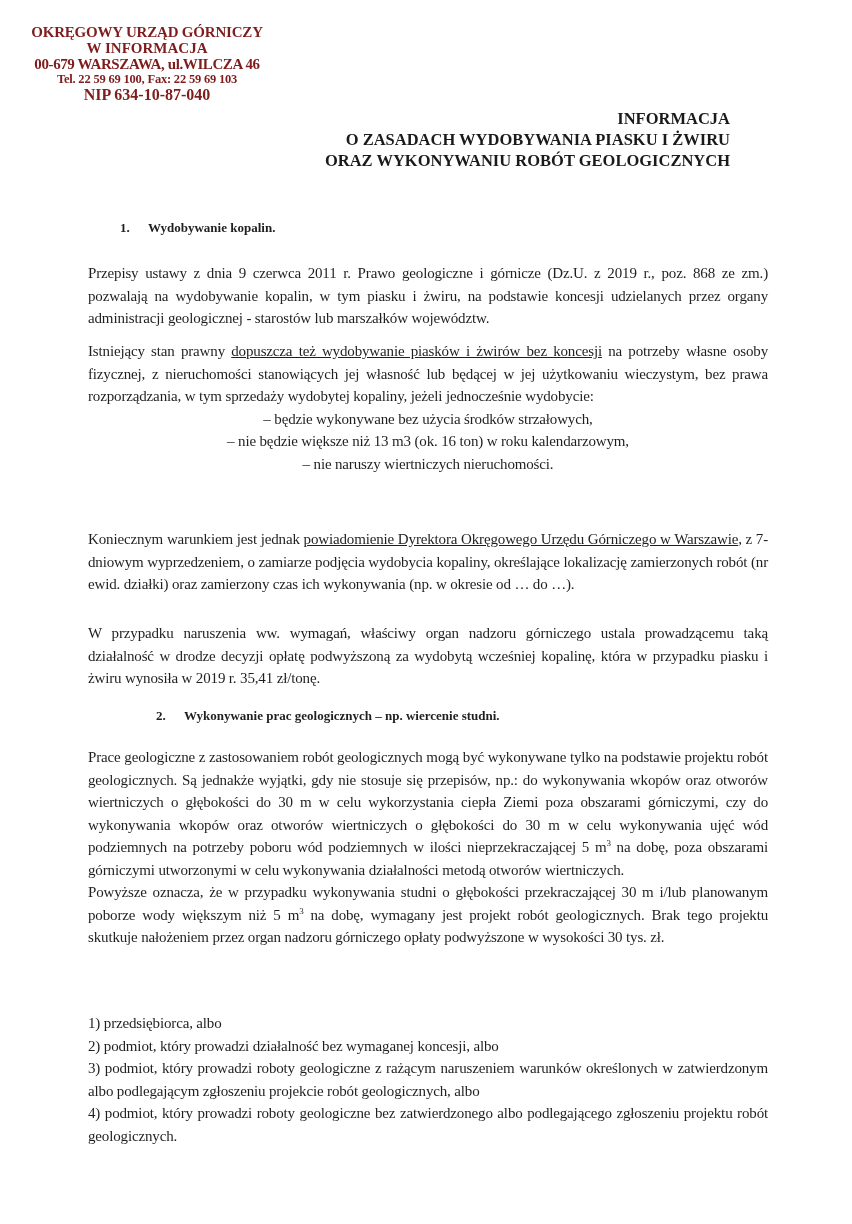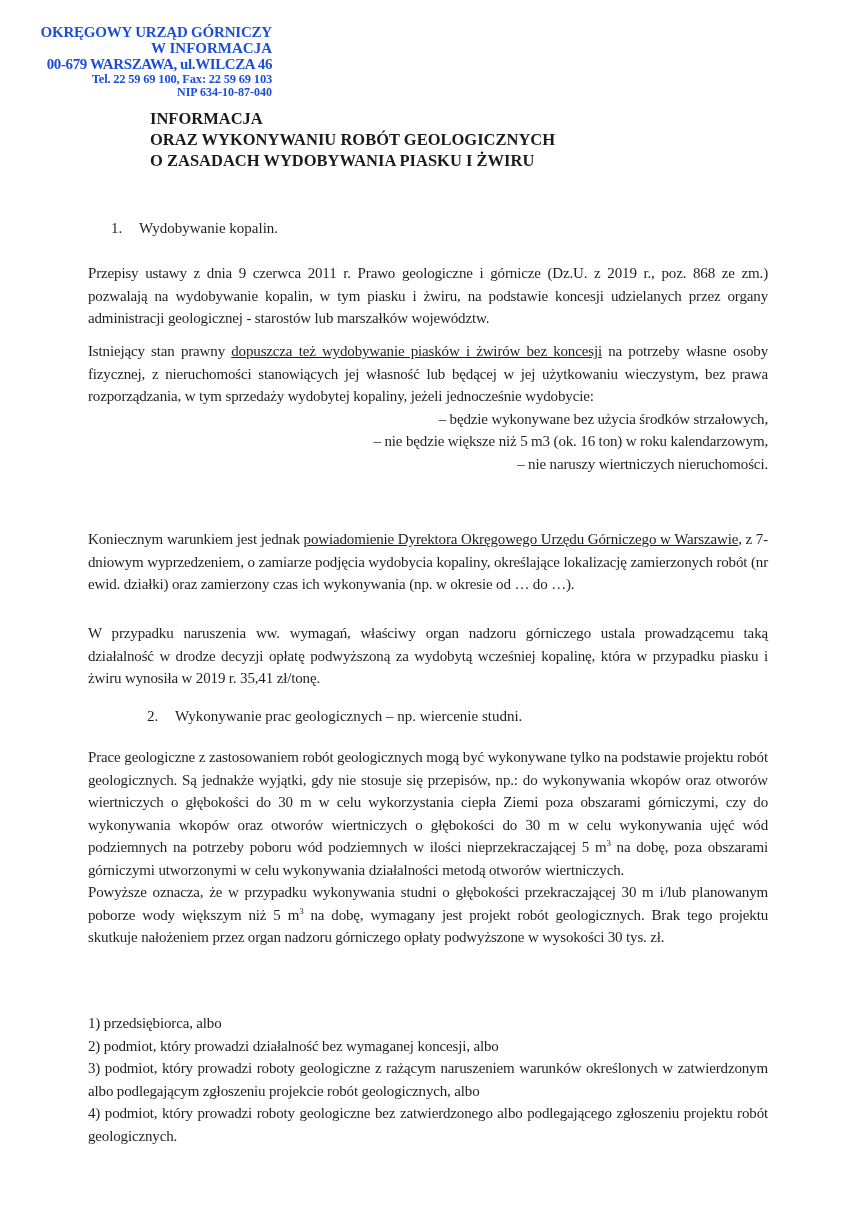--- a/index.html
+++ b/index.html
@@ -1,64 +1,64 @@
 <!DOCTYPE html>
 <html><head>
 <meta charset="utf-8">
 <style>
   html, body { margin:0; padding:0; background:#ffffff; }
   body { width:852px; height:1224px; position:relative; overflow:hidden;
          font-family:"Liberation Serif", serif; color:#1f1f1f; }
-  .stamp { position:absolute; left:22px; top:24px; width:250px; text-align:right;
-           color:#1d4ed8; font-family:"Liberation Serif", serif; font-weight:bold; line-height:1.08; }
+  .stamp { position:absolute; left:22px; top:24px; width:250px; text-align:center;
+           color:#7f1d1d; font-family:"Liberation Serif", serif; font-weight:bold; line-height:1.08; }
   .stamp .l1 { font-size:15px; letter-spacing:-0.2px; }
   .stamp .l2 { font-size:15px; }
   .stamp .l3 { font-size:15px; letter-spacing:-0.4px; }
   .stamp .l4 { font-size:12.5px; letter-spacing:-0.2px; }
-  .stamp .l5 { font-size:12px; }
-  .title { position:absolute; left:150px; top:108px; width:580px; text-align:left;
+  .stamp .l5 { font-size:16px; }
+  .title { position:absolute; left:150px; top:108px; width:580px; text-align:right;
            font-weight:bold; font-size:16.5px; line-height:21px; color:#1a1a1a; }
-  .heading { position:absolute; left:111px; font-weight:normal; font-size:15px; }
+  .heading { position:absolute; left:120px; font-weight:bold; font-size:13px; }
   .heading .num { display:inline-block; width:28px; }
   .para { position:absolute; left:88px; width:680px; text-align:justify; font-size:15px; line-height:22.5px;
           letter-spacing:-0.15px; }
   .para p { margin:0; }
   .u { text-decoration:underline; }
   sup { font-size:9px; line-height:0; }
 </style>
 </head>
 <body>
 
 <div class="stamp">
   <div class="l1">OKRĘGOWY URZĄD GÓRNICZY</div>
   <div class="l2">W INFORMACJA</div>
   <div class="l3">00-679 WARSZAWA, ul.WILCZA 46</div>
   <div class="l4">Tel. 22 59 69 100, Fax: 22 59 69 103</div>
   <div class="l5">NIP 634-10-87-040</div>
 </div>
 
 <div class="title">
   <div>INFORMACJA</div>
+  <div>O ZASADACH WYDOBYWANIA PIASKU I ŻWIRU</div>
   <div>ORAZ WYKONYWANIU ROBÓT GEOLOGICZNYCH</div>
-  <div>O ZASADACH WYDOBYWANIA PIASKU I ŻWIRU</div>
 </div>
 
 <div class="heading" style="top:220px;">
   <span class="num">1.</span><span>Wydobywanie kopalin.</span>
 </div>
 
 <div class="para" style="top:262px;">
   <p>Przepisy ustawy z dnia 9 czerwca 2011 r. Prawo geologiczne i górnicze (Dz.U. z 2019 r., poz. 868 ze zm.) pozwalają na wydobywanie kopalin, w tym piasku i żwiru, na podstawie koncesji udzielanych przez organy administracji geologicznej - starostów lub marszałków województw.</p>
 </div>
 
 <div class="para" style="top:340px;">
   <p><span>Istniejący stan prawny </span><span class="u">dopuszcza też wydobywanie piasków i żwirów bez koncesji</span><span> na potrzeby własne osoby fizycznej, z nieruchomości stanowiących jej własność lub będącej w jej użytkowaniu wieczystym, bez prawa rozporządzania, w tym sprzedaży wydobytej kopaliny, jeżeli jednocześnie wydobycie:</span></p>
-  <div style="text-align:right;">
+  <div style="text-align:center;">
     <div>– będzie wykonywane bez użycia środków strzałowych,</div>
-    <div>– nie będzie większe niż 5 m3 (ok. 16 ton) w roku kalendarzowym,</div>
+    <div>– nie będzie większe niż 13 m3 (ok. 16 ton) w roku kalendarzowym,</div>
     <div>– nie naruszy wiertniczych nieruchomości.</div>
   </div>
 </div>
 
 <div class="para" style="top:518px;margin-top:10px;">
   <p><span>Koniecznym warunkiem jest jednak </span><span class="u">powiadomienie Dyrektora Okręgowego Urzędu Górniczego w Warszawie</span><span>, z 7-dniowym wyprzedzeniem, o zamiarze podjęcia wydobycia kopaliny, określające lokalizację zamierzonych robót (nr ewid. działki) oraz zamierzony czas ich wykonywania (np. w okresie od … do …).</span></p>
 </div>
 
 <div class="para" style="top:622px;">
   <p>W przypadku naruszenia ww. wymagań, właściwy organ nadzoru górniczego ustala prowadzącemu taką działalność w drodze decyzji opłatę podwyższoną za wydobytą wcześniej kopalinę, która w przypadku piasku i żwiru wynosiła w 2019 r. 35,41 zł/tonę.</p>

